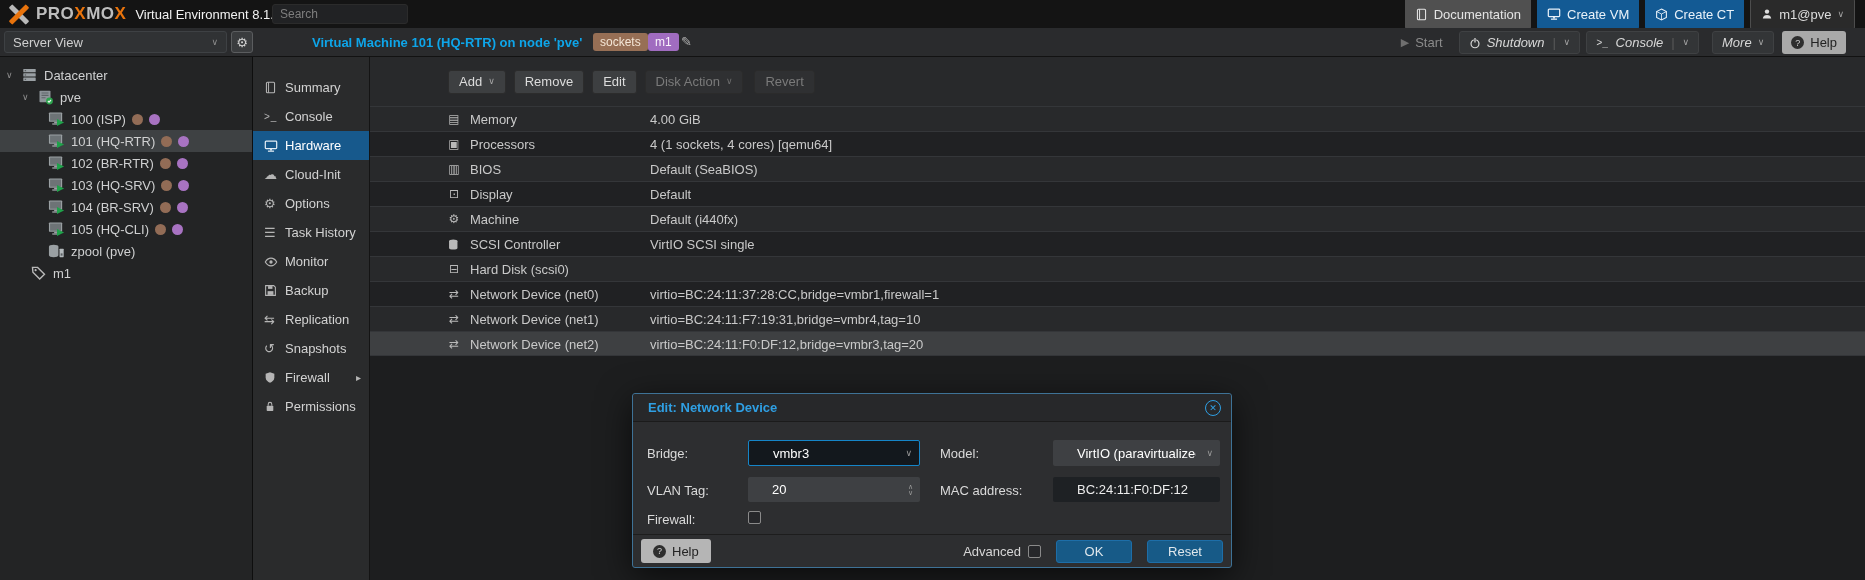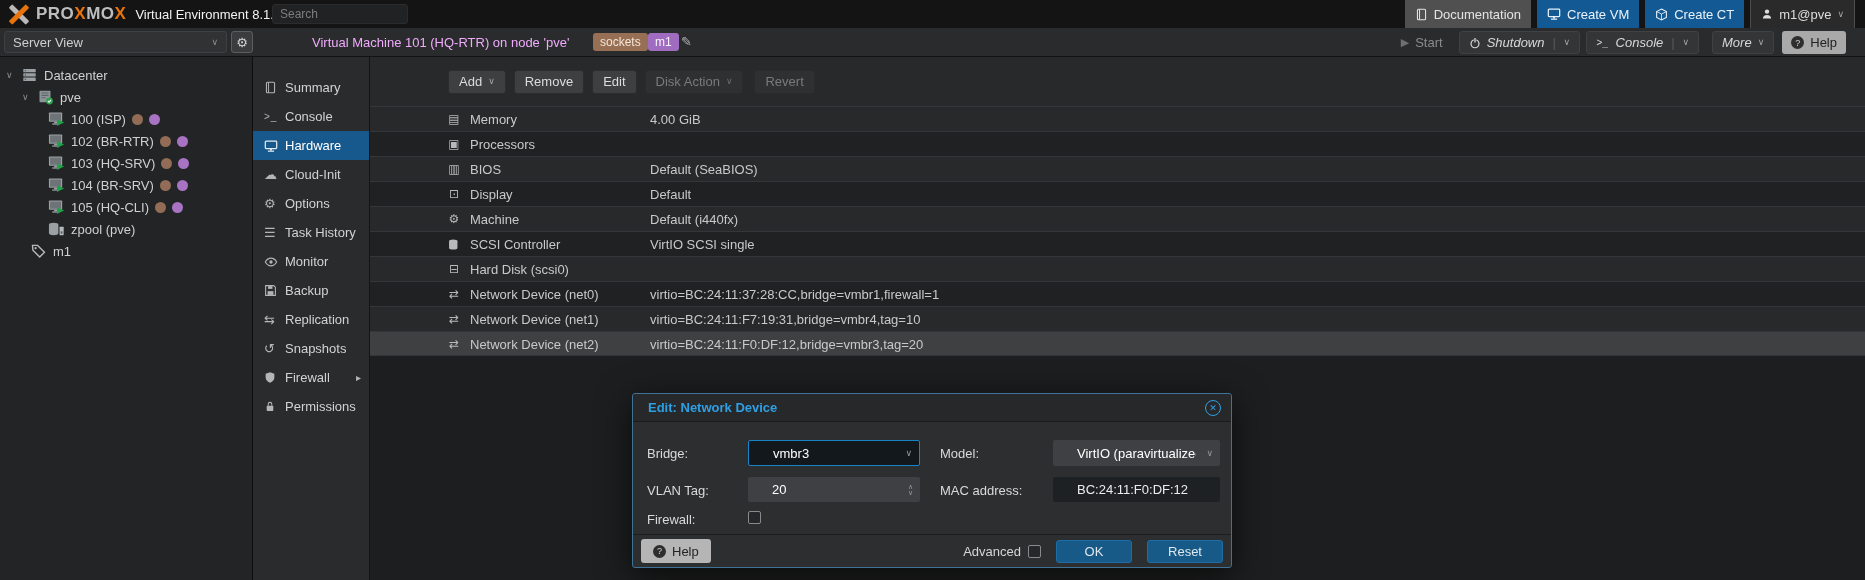--- a/index.html
+++ b/index.html
@@ -31,21 +31,21 @@
   
   .view-header { height:29px; background:#2a2b2d; border-bottom:1px solid #121212; position:relative; }
   .vh-select { position:absolute; left:4px; top:3px; width:223px; height:22px; background:#303234;
                border:1px solid #3e4144; border-radius:3px; display:flex; align-items:center;
                padding:0 8px; color:#cfcfcf; }
   .vh-select .caret { margin-left:auto; color:#8f8f8f; }
   .vh-gear { position:absolute; left:231px; top:3px; width:22px; height:22px; background:#3a3c3e;
              border:1px solid #5b5d5f; border-radius:3px; color:#d2d2d2; display:flex;
              align-items:center; justify-content:center; font-size:13px; }
   .vh-title { position:absolute; left:312px; top:0; height:28px; display:flex; align-items:center;
-              font-weight:normal; color:#f0abfc; }
+              font-weight:bold; color:#0ea5e9; }
   .tag { position:absolute; top:5px; height:18px; border-radius:3px; padding:0 7px; font-size:12px;
          display:flex; align-items:center; }
   .tag-debian { left:593px; background:#976f55; color:#f4e6d6; }
   .tag-m1 { left:648px; background:#a06cc0; color:#f8f1fb; }
   .vh-pencil { position:absolute; left:681px; top:6px; color:#b0b0b0; font-size:13px; }
   .vh-actions { position:absolute; right:19px; top:3px; display:flex; align-items:center; }
   .act-btn { height:23px; display:inline-flex; align-items:center; gap:6px; padding:0 9px;
              border-radius:3px; color:#d8d8d8; }
   .act-plain { color:#8b8b8b; }
   .act-grp { background:#333537; border:1px solid #3f4143;font-style:italic; }
@@ -297,20 +297,28 @@
       <span>pve</span>
     </div>
     <div class="titem lv2">
       <svg class="ticon">
           <use href="#i-vm"></use>
         </svg>
       <span>100 (ISP)</span>
       <span class="dot dot-brown"></span>
       <span class="dot dot-purple"></span>
     </div>
+    <div class="titem lv2 sel">
+      <svg class="ticon">
+          <use href="#i-vm"></use>
+        </svg>
+      <span>101 (HQ-RTR)</span>
+      <span class="dot dot-brown"></span>
+      <span class="dot dot-purple"></span>
+    </div>
     <div class="titem lv2">
       <svg class="ticon">
           <use href="#i-vm"></use>
         </svg>
       <span>102 (BR-RTR)</span>
       <span class="dot dot-brown"></span>
       <span class="dot dot-purple"></span>
     </div>
     <div class="titem lv2">
       <svg class="ticon">
@@ -449,20 +457,21 @@
 
     <div class="htable">
       <div class="hrow">
         <span class="hicon">▤</span>
         <span class="hlabel">Memory</span>
         <span class="hvalue">4.00 GiB</span>
       </div>
       <div class="hrow">
         <span class="hicon">▣</span>
         <span class="hlabel">Processors</span>
+        <span class="hvalue">4 (1 sockets, 4 cores) [qemu64]</span>
       </div>
       <div class="hrow">
         <span class="hicon">▥</span>
         <span class="hlabel">BIOS</span>
         <span class="hvalue">Default (SeaBIOS)</span>
       </div>
       <div class="hrow">
         <span class="hicon">⊡</span>
         <span class="hlabel">Display</span>
         <span class="hvalue">Default</span>

